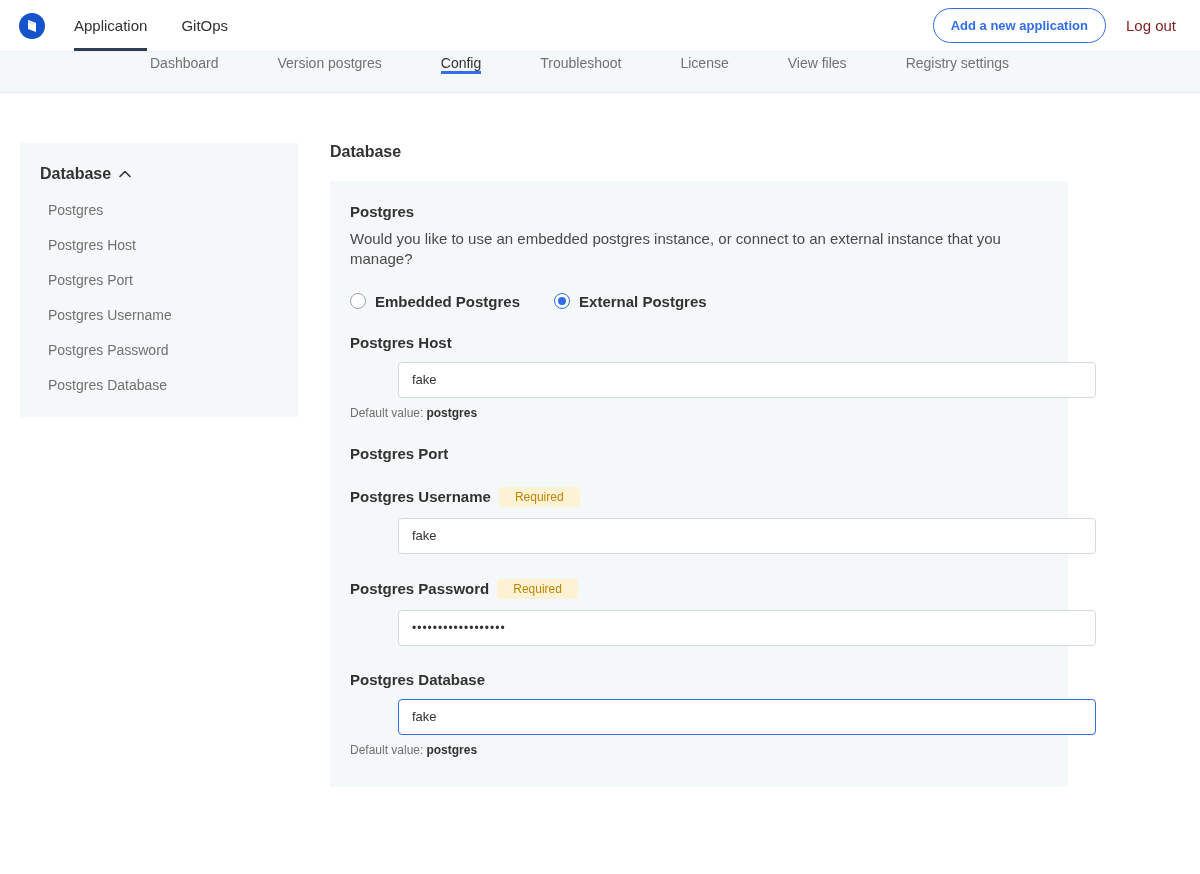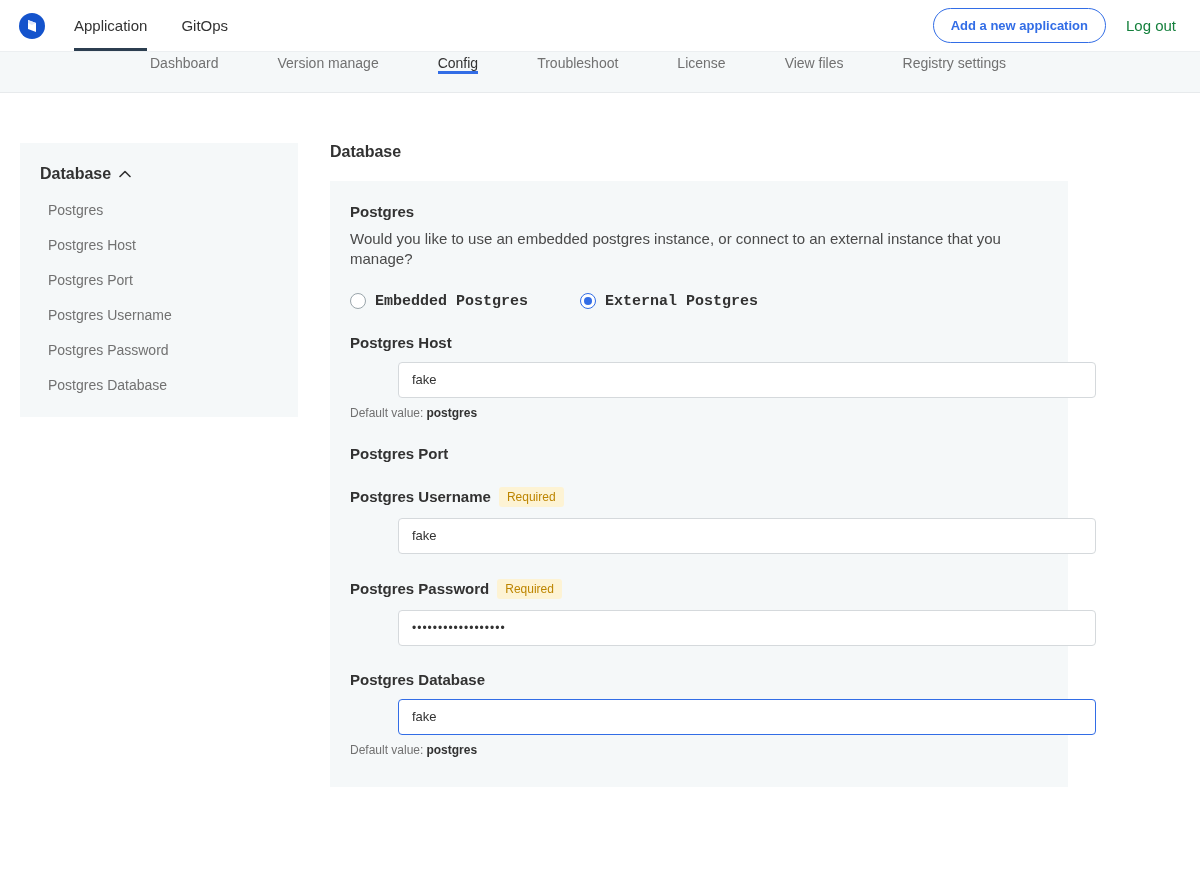--- a/index.html
+++ b/index.html
@@ -35,21 +35,21 @@
     border:1px solid #326de6;
     color:#326de6;
     background:#fff;
     font-family:inherit;
     font-size:13px;
     font-weight:bold;
     padding:9px 17px;
     border-radius:19px;
     cursor:pointer;
   }
-  .logout { font-size:15px; color:#15803d; cursor:pointer; }
+  .logout { font-size:15px; color:#7f1d1d; cursor:pointer; }
 
   
   .subnav {
     height:41px;
     background:#f5f8f9;
     border-bottom:1px solid #e7eaec;
     display:flex;
     align-items:flex-start;
     gap:59px;
     padding-left:150px;
@@ -90,21 +90,21 @@
   .content-title { font-size:16px; font-weight:bold; color:#323232; }
 
   .config-card {
     margin-top:20px;
     background:#f5f8f9;
     padding:22px 20px 30px 20px;
   }
   .group-label { font-size:15px; font-weight:bold; color:#323232; }
   .group-help { margin-top:9px; font-size:15px; color:#4a4a4a; line-height:1.35; }
 
-  .radio-row { margin-top:23px; display:flex; align-items:center; gap:52px;font-family:Liberation Mono, monospace; }
+  .radio-row { margin-top:23px; display:flex; align-items:center; gap:34px; }
   .radio-option { display:flex; align-items:center; gap:9px; cursor:pointer; }
   .radio-circle {
     width:16px; height:16px; border-radius:50%;
     border:1px solid #9aa5ab; background:#fff;
     position:relative; flex:0 0 auto;
   }
   .radio-circle.checked { border-color:#326de6; }
   .radio-circle.checked::after {
     content:""; position:absolute; left:3px; top:3px;
     width:8px; height:8px; border-radius:50%; background:#326de6;
@@ -112,21 +112,21 @@
   .radio-label { font-size:15px; font-weight:bold; color:#323232; }
 
   .field-label-row { margin-top:25px; display:flex; align-items:center; }
   .field-label-row.first { margin-top:24px; }
   .field-label { font-size:15px; font-weight:bold; color:#323232; }
   .required-badge {
     margin-left:8px;
     font-size:12px;
     color:#bd8500;
     background:#fdf3d4;
-    padding:3px 8px;
+    padding:3px 16px;
     border-radius:3px;
   }
   .text-input {
     margin-top:11px;
     width:100%;
     height:36px;
     border:1px solid #d5d9dc;
     border-radius:4px;
     background:#fff;
     font-family:inherit;
@@ -166,21 +166,21 @@
     <button class="add-app-btn">Add a new application</button>
     <span class="logout">Log out</span>
   </div>
 </header>
 
 <nav class="subnav">
   <div class="subnav-tab">
       <span>Dashboard</span>
     </div>
   <div class="subnav-tab">
-      <span>Version manage</span>
+      <span>Version postgres</span>
     </div>
   <div class="subnav-tab active">
       <span>Config</span>
     </div>
   <div class="subnav-tab">
       <span>Troubleshoot</span>
     </div>
   <div class="subnav-tab">
       <span>License</span>
     </div>

